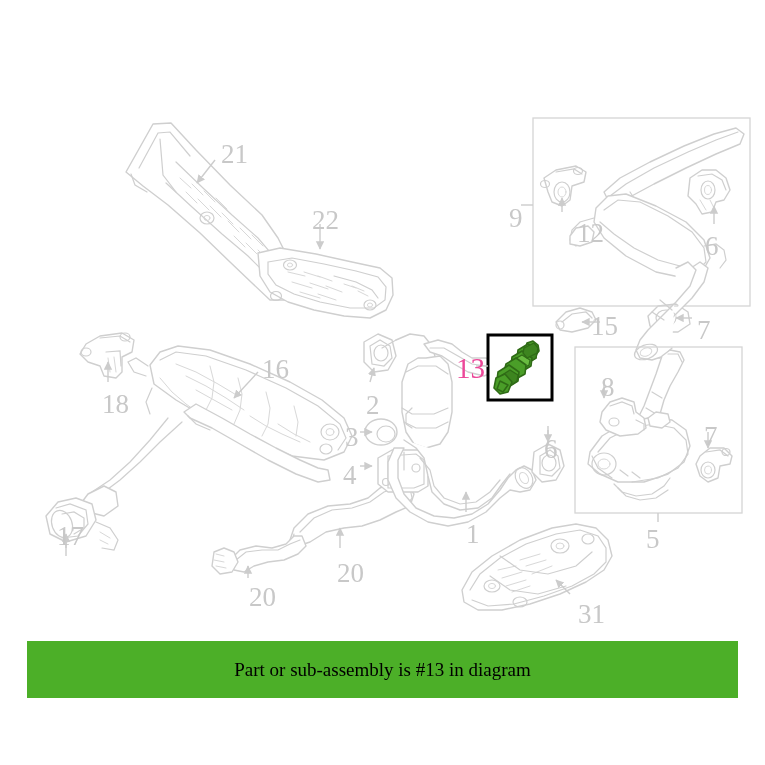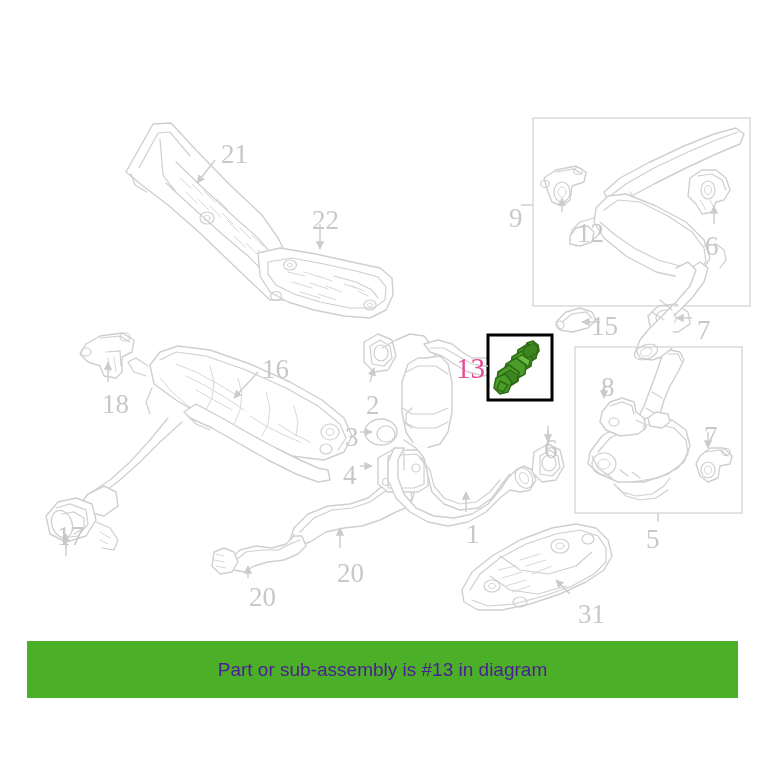--- a/index.html
+++ b/index.html
@@ -46,23 +46,23 @@
     top: 641px;
     width: 711px;
     height: 57px;
     background: #4caf28;
     display: flex;
     flex-direction: column;
     align-items: center;
     justify-content: center;
   }
   #banner .banner-line {
-    font-family: Liberation Sans, sans-serif;
+    font-family: Liberation Serif, serif;
     font-size: 19px;
-    color: #4c1d95;
+    color: #000000;
     line-height: 1.35;
     text-align: left;
     white-space: nowrap;
   }
 </style>
 </head>
 <body>
 
 <div id="diagram-root">
 

